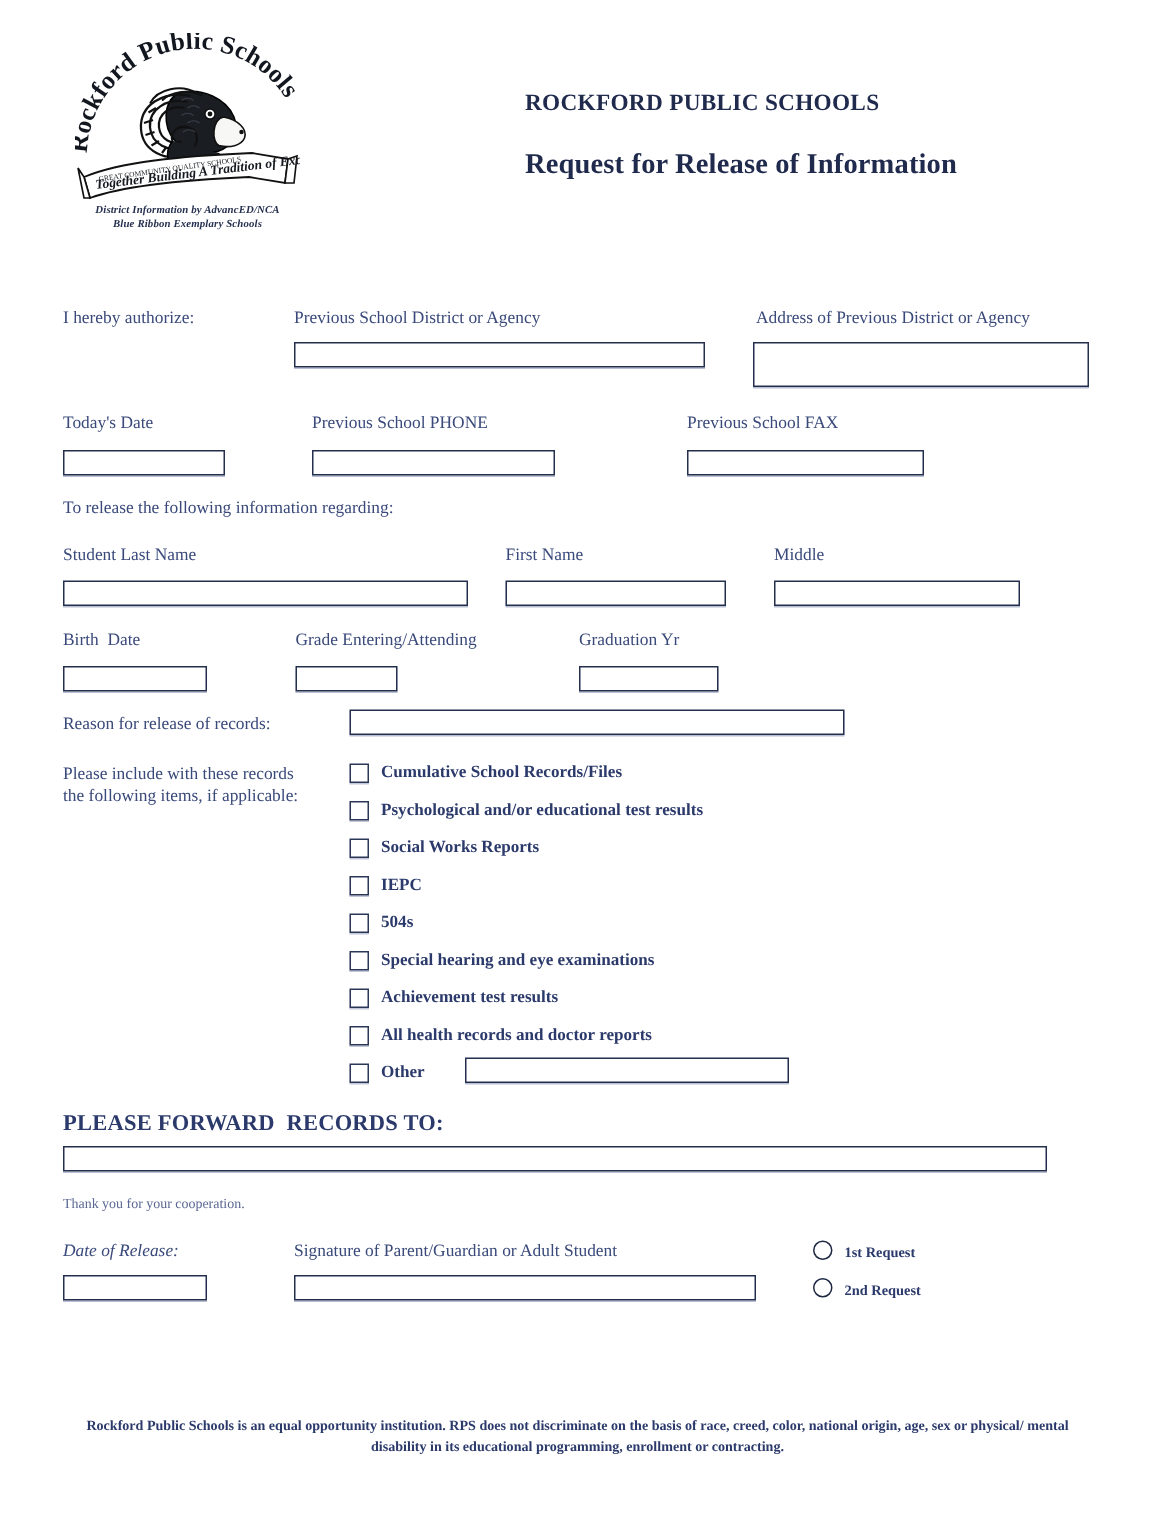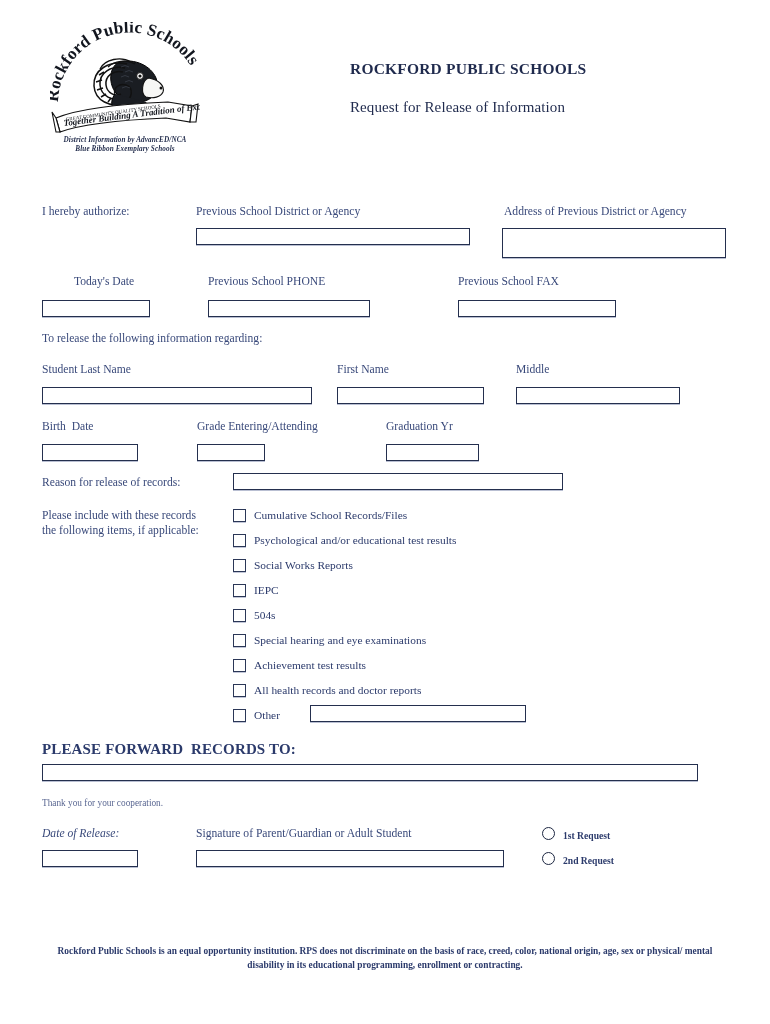--- a/index.html
+++ b/index.html
@@ -52,22 +52,22 @@
     top: 60px;
     font-size: 15.5px;
     font-weight: bold;
     letter-spacing: 0.2px;
     color: #1f2a4d;
   }
   .doc-subtitle {
     position: absolute;
     left: 350px;
     top: 99px;
-    font-size: 15px;
-    font-weight: normal;
+    font-size: 19px;
+    font-weight: bold;
     letter-spacing: 0.1px;
     color: #1f2a4d;
   }
 
   
   .lbl {
     position: absolute;
     font-size: 11.6px;
     color: #39497a;
     white-space: pre;
@@ -94,21 +94,21 @@
     width: 13px;
     height: 13px;
     border: 1.4px solid #2b3757;
     background: #fff;
     box-sizing: border-box;
     box-shadow: 0 1px 0 0 #c2c7d8;
   }
   .cb-label {
     position: absolute;
     font-size: 11.4px;
-    font-weight: normal;
+    font-weight: bold;
     color: #2b3a6b;
     white-space: nowrap;
     line-height: 13px;
   }
 
   
   .radio {
     position: absolute;
     width: 13px;
     height: 13px;
@@ -211,21 +211,21 @@
   <div class="doc-title">ROCKFORD PUBLIC SCHOOLS</div>
   <div class="doc-subtitle">Request for Release of Information</div>
 
   <div class="lbl" style="left:42px; top:205px;">I hereby authorize:</div>
   <div class="lbl" style="left:196px; top:205px;">Previous School District or Agency</div>
   <div class="lbl" style="left:504px; top:205px;">Address of Previous District or Agency</div>
 
   <div class="box" style="left:196px; top:228px; width:274px; height:17px;"></div>
   <div class="box tall" style="left:502px; top:228px; width:224px; height:30px;"></div>
 
-  <div class="lbl" style="left:42px; top:275px;margin-left:32px;">Today's Date</div>
+  <div class="lbl" style="left:42px; top:275px;">Today's Date</div>
   <div class="lbl" style="left:208px; top:275px;">Previous School PHONE</div>
   <div class="lbl" style="left:458px; top:275px;">Previous School FAX</div>
 
   <div class="box" style="left:42px; top:300px; width:108px; height:17px;"></div>
   <div class="box" style="left:208px; top:300px; width:162px; height:17px;"></div>
   <div class="box" style="left:458px; top:300px; width:158px; height:17px;"></div>
 
   <div class="lbl" style="left:42px; top:332px;">To release the following information regarding:</div>
 
   <div class="lbl" style="left:42px; top:363px;">Student Last Name</div>

